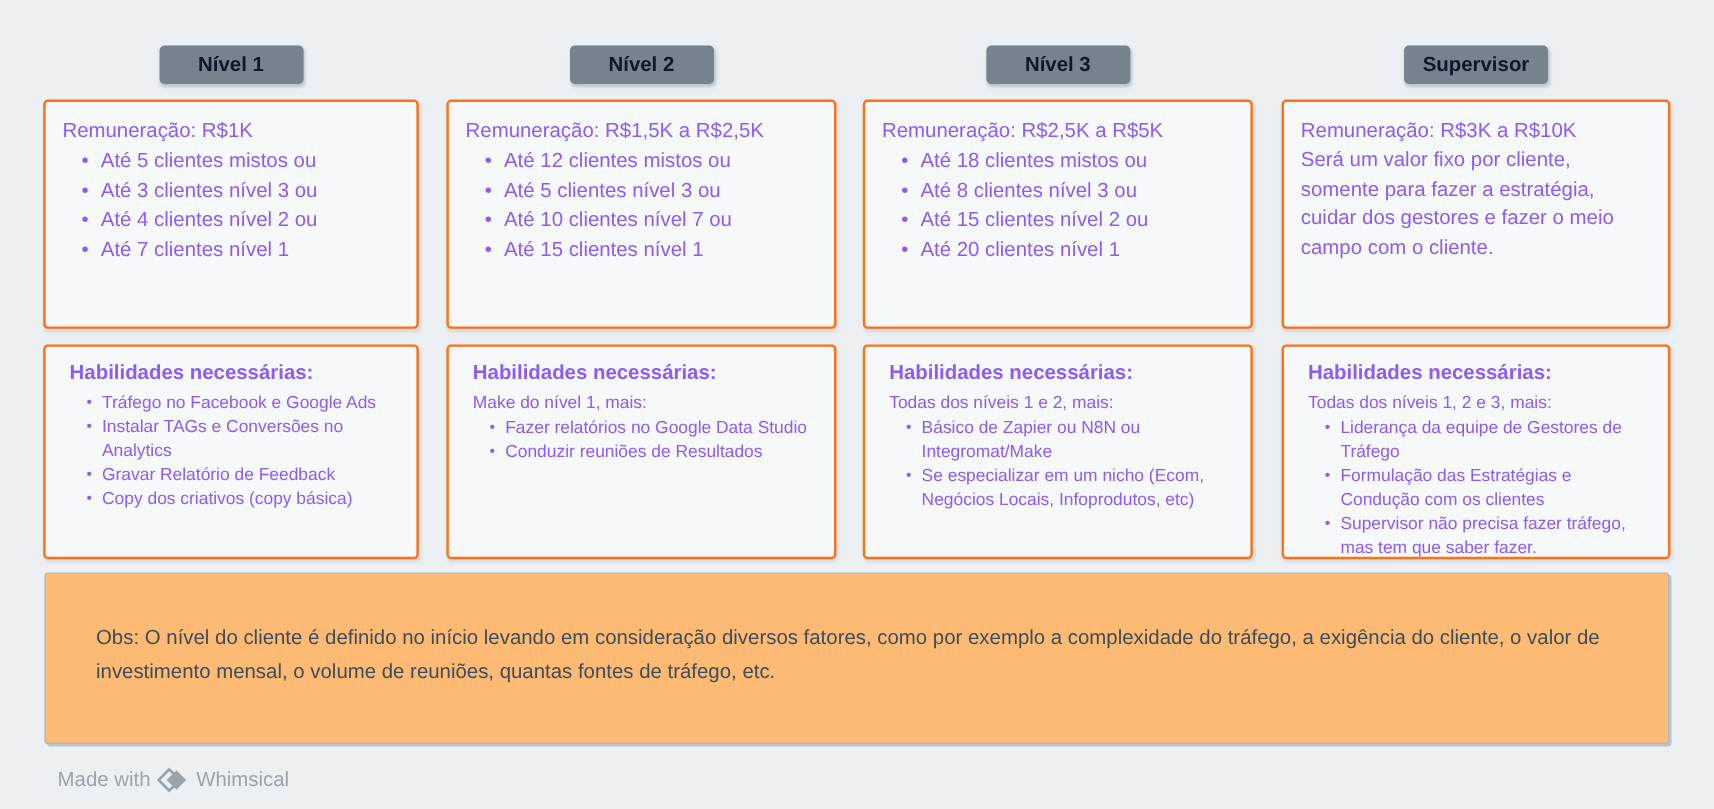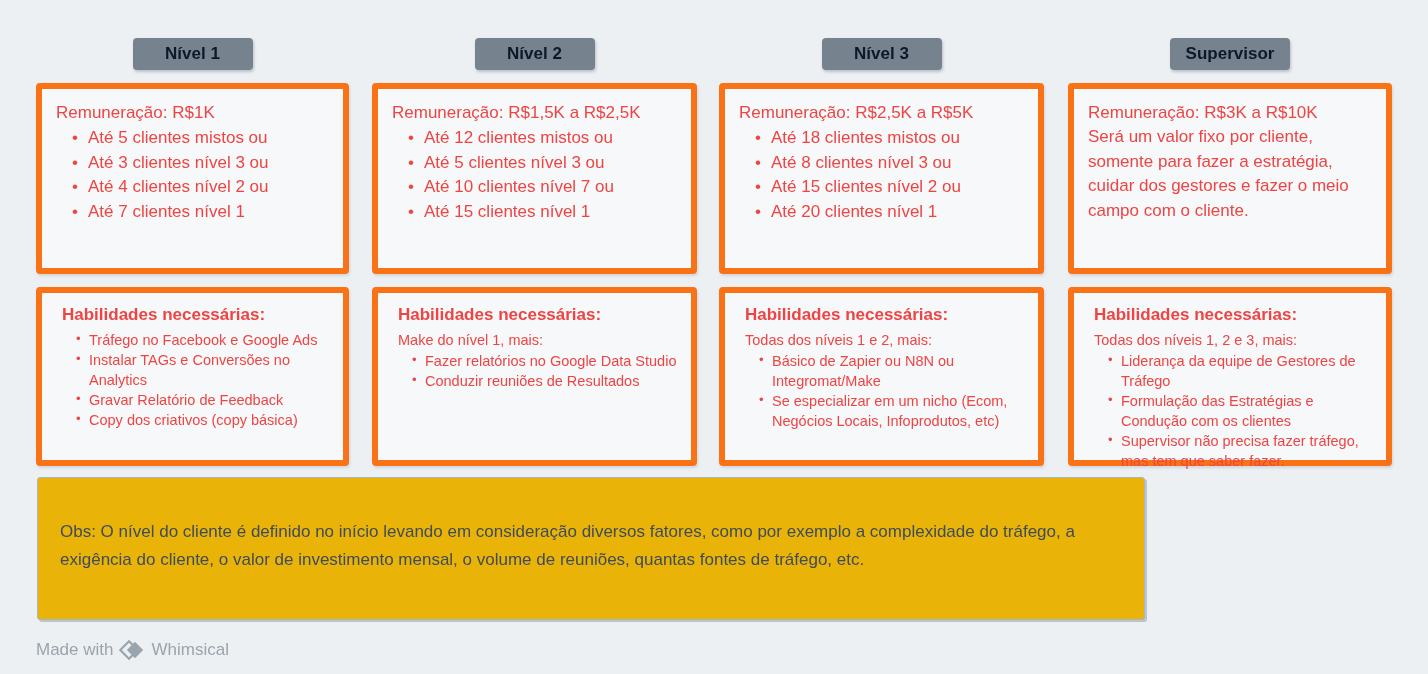--- a/index.html
+++ b/index.html
@@ -19,44 +19,45 @@
     min-width:120px;height:32px;box-sizing:border-box;
     background:#76838f;border-radius:4px;
     box-shadow:1px 2px 3px rgba(90,105,120,.35);
     display:flex;align-items:center;justify-content:center;
     color:#0f172a;font-weight:bold;font-size:17px;
     padding:0 14px;white-space:nowrap;
   }
   .card{
     position:absolute;left:0;right:0;box-sizing:border-box;
     background:#f6f8f9;
-    border:6px solid #f97316;border-radius:4px;
+    border:2px solid #f97316;border-radius:4px;
     box-shadow:1px 2px 3px rgba(110,125,140,.22);
-    color:#ef4444;
+    color:#8b5cf6;
   }
   .card-remuneration{top:45px;height:191px;padding:12px 14px;}
   .card-skills{top:249px;height:179px;padding:10px 14px;}
   .card-title{font-size:17px;line-height:24px;}
   .blist{list-style:none;margin:1px 0 0 0;padding:0 0 0 16px;}
   .blist li{font-size:17px;line-height:24.5px;padding-left:16px;position:relative;}
   .blist li::before{content:"•";position:absolute;left:0;top:0;}
   .para{font-size:17px;line-height:24.5px;margin:0;}
   .skills-title{font-size:17px;font-weight:bold;line-height:24px;margin:0 0 3px 6px;}
   .skills-intro{font-size:14.5px;line-height:20px;margin-left:6px;}
   .slist{list-style:none;margin:1px 0 0 0;padding:0 0 0 20px;}
   .slist li{font-size:14.5px;line-height:20px;padding-left:13px;position:relative;}
   .slist li::before{content:"•";position:absolute;left:0;top:-1px;font-size:13px;}
   .note-box{
-    position:absolute;left:37px;top:477px;width:1108px;height:143px;box-sizing:border-box;
-    background:#eab308;border:1px solid #aab6c0;border-radius:3px;
+    position:absolute;left:37px;top:477px;width:1354px;height:143px;box-sizing:border-box;
+    background:#fdba74;border:1px solid #aab6c0;border-radius:3px;
     box-shadow:2px 2px 0 rgba(130,145,158,.45);
+    padding-left:20px;
   }
   .note-box p{margin:0;padding:40px 22px 0 22px;font-size:17px;line-height:28px;color:#3f4c59;}
   .footer{
-    position:absolute;left:36px;top:636px;height:28px;
+    position:absolute;left:48px;top:636px;height:28px;
     display:flex;align-items:center;gap:6px;
     color:#9aa4ad;font-size:17px;
   }
   .footer .brand{color:#9aa4ad;}
   .logo{display:block;}
 </style>
 </head>
 <body>
 
 <div class="canvas">

